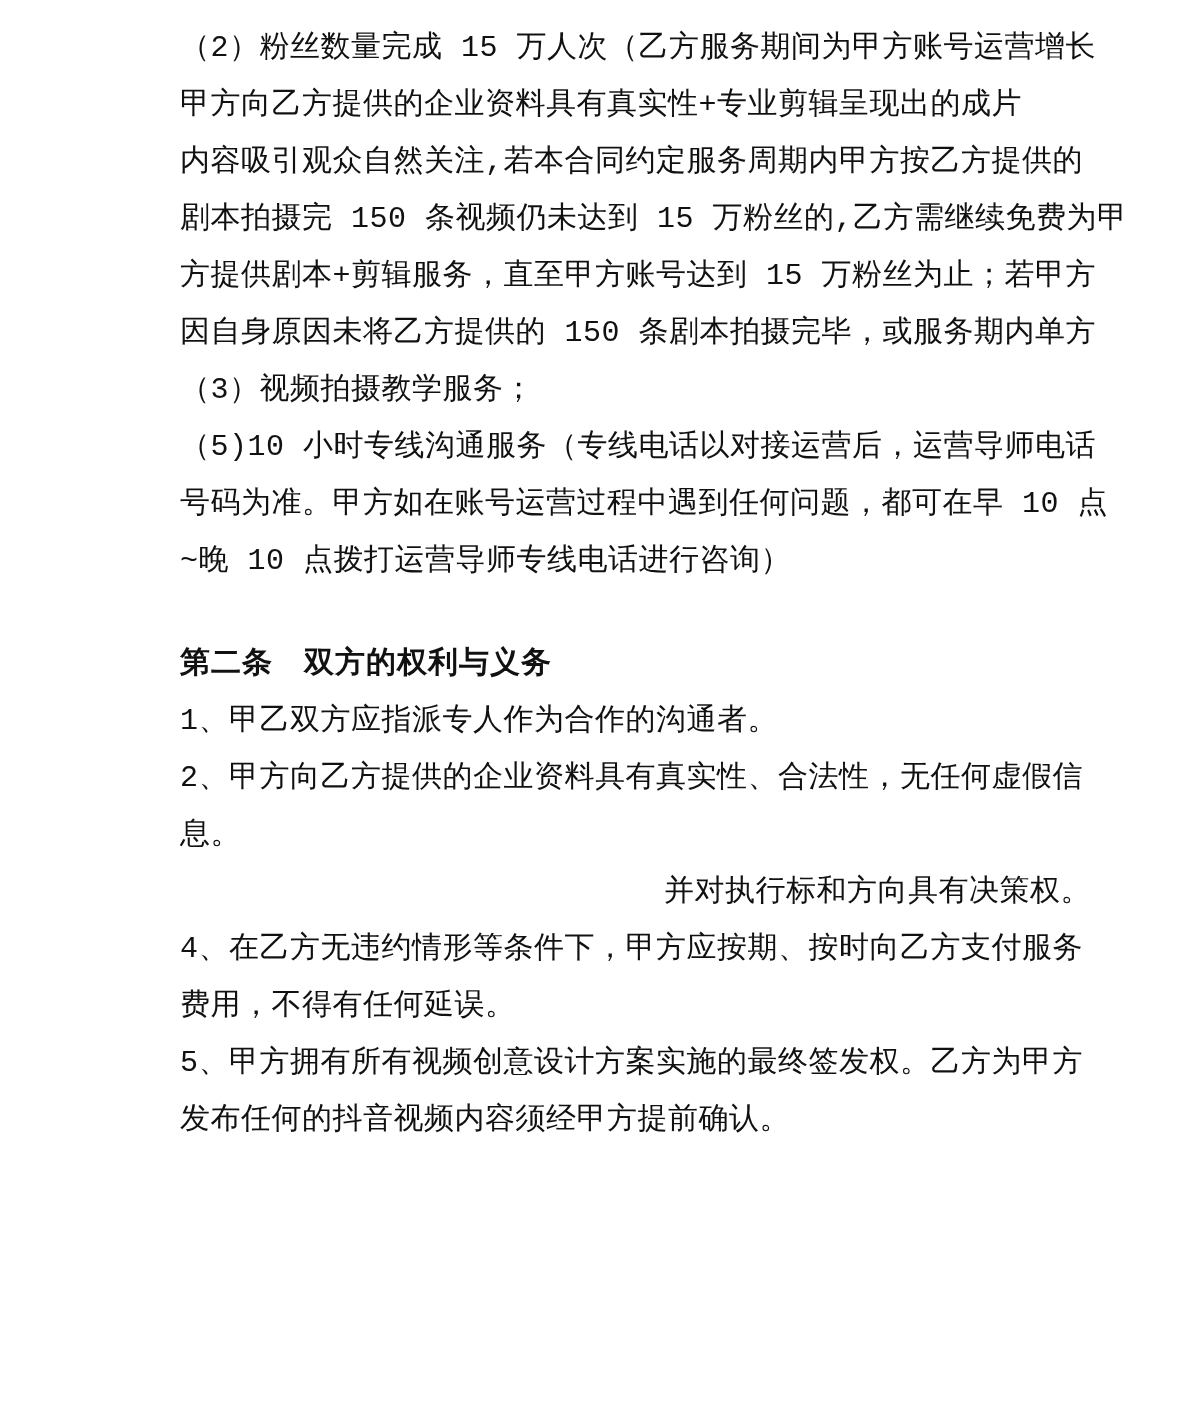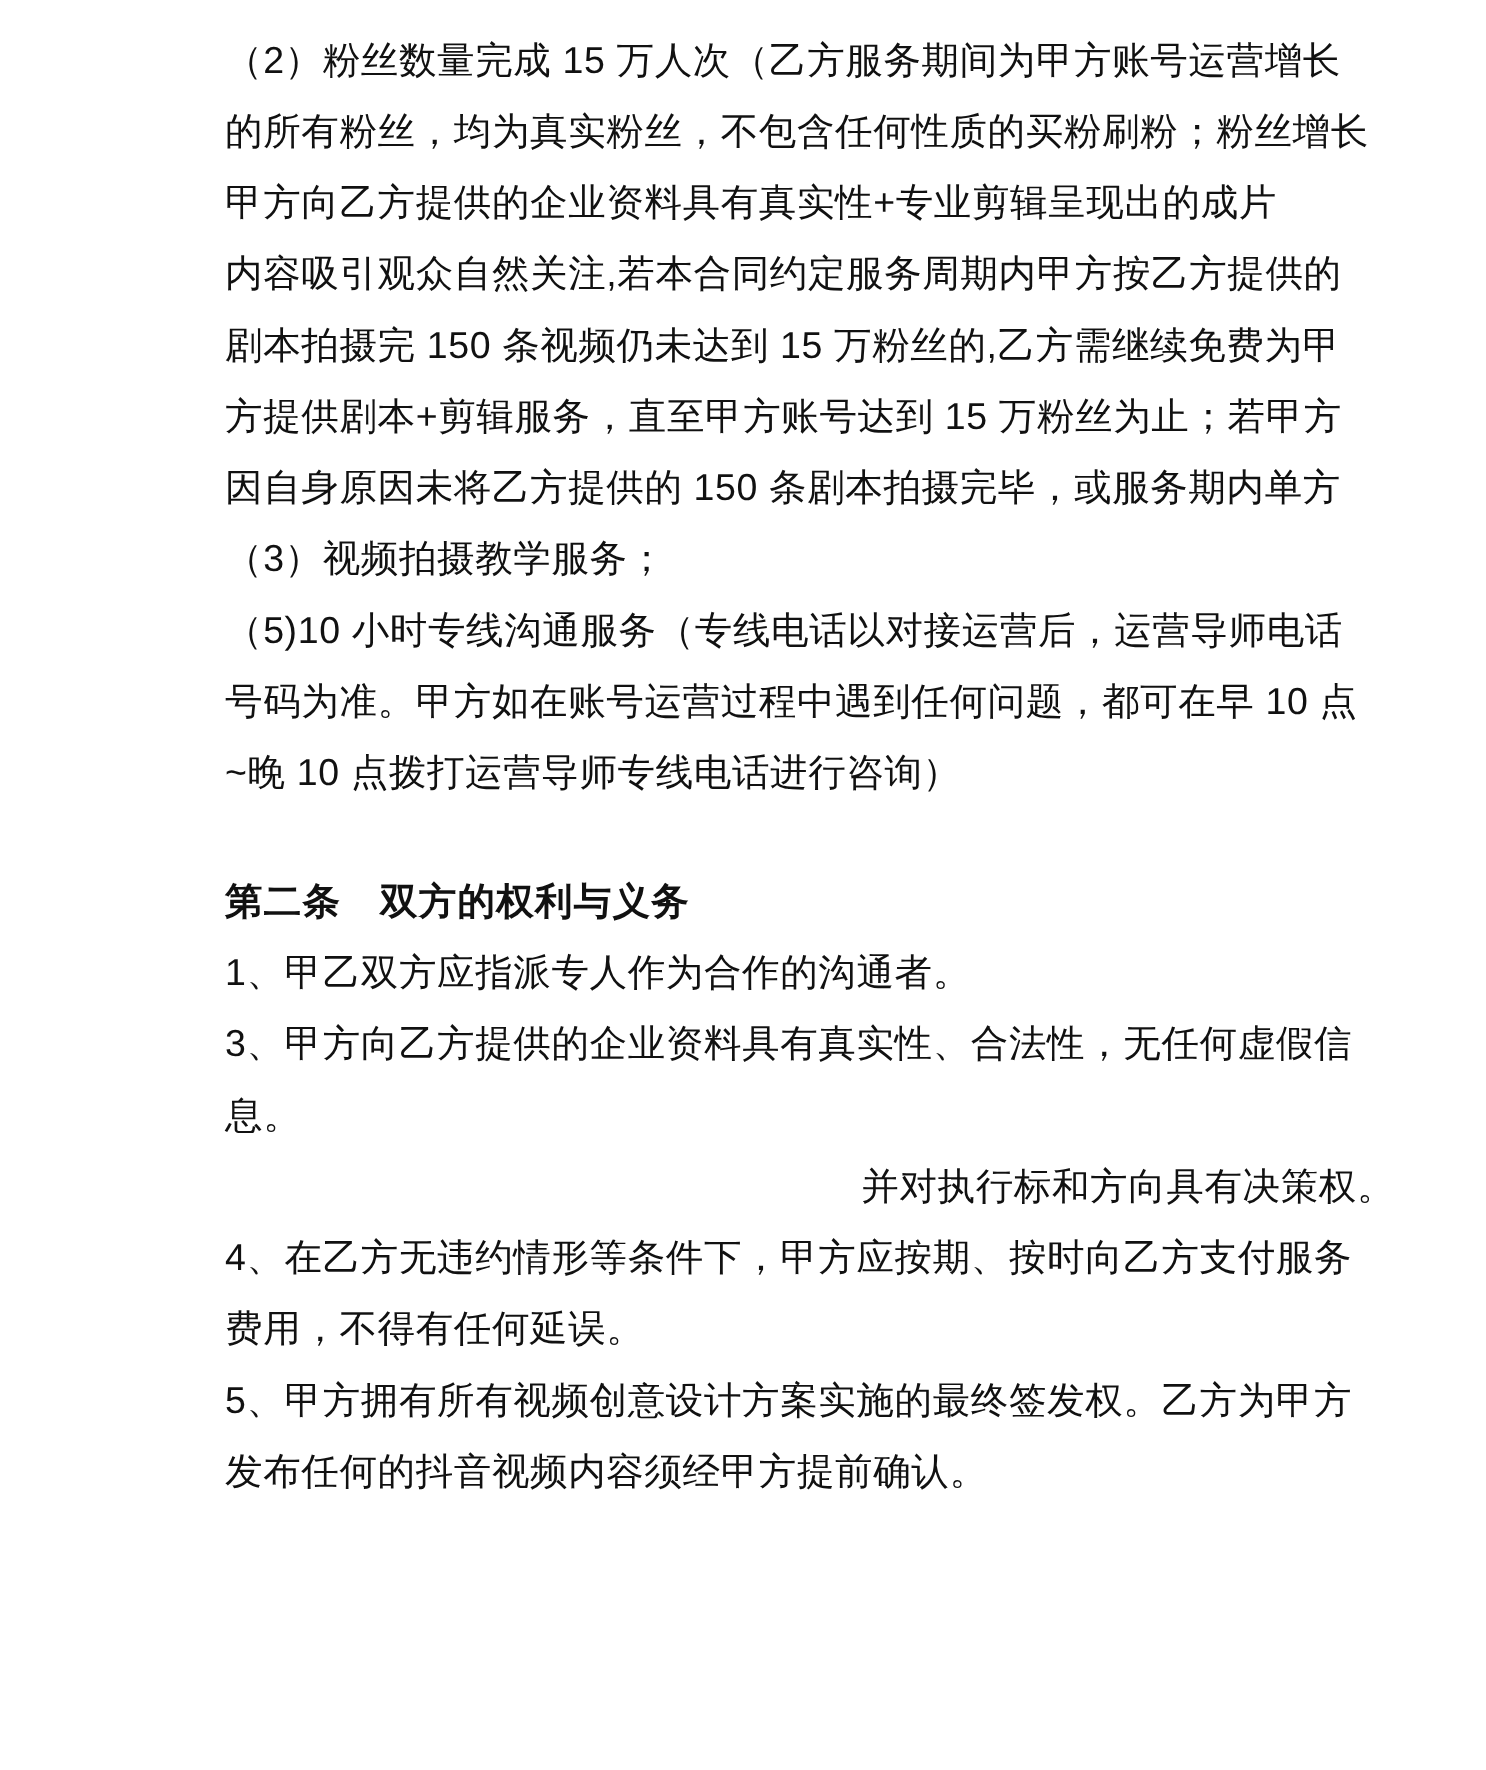--- a/index.html
+++ b/index.html
@@ -8,21 +8,22 @@
     background: #ffffff;
   }
   body {
     width: 1189px;
     height: 1416px;
     font-family: "Liberation Sans", "DejaVu Sans", sans-serif;
     color: #111111;
     overflow: hidden;
   }
   .doc {
-    padding: 20px 73px 0 180px;
+    padding: 20px 98px 0 180px;
+    font-family: Liberation Mono, monospace;
   }
   .line {
     font-size: 30px;
     line-height: 57px;
     height: 57px;
     white-space: nowrap;
     letter-spacing: 0.5px;
   }
   .heading {
     font-weight: bold;
@@ -34,42 +35,41 @@
     text-align: right;
   }
 </style>
 </head>
 <body>
 
 <div class="doc">
 
   <div>
     <div class="line">（2）粉丝数量完成 15 万人次（乙方服务期间为甲方账号运营增长</div>
-    <div class="line">的所有粉丝，均为真实粉丝，不包含任何性质的买粉刷粉；粉丝增长</div>
     <div class="line">甲方向乙方提供的企业资料具有真实性+专业剪辑呈现出的成片</div>
     <div class="line">内容吸引观众自然关注,若本合同约定服务周期内甲方按乙方提供的</div>
     <div class="line">剧本拍摄完 150 条视频仍未达到 15 万粉丝的,乙方需继续免费为甲</div>
     <div class="line">方提供剧本+剪辑服务，直至甲方账号达到 15 万粉丝为止；若甲方</div>
     <div class="line">因自身原因未将乙方提供的 150 条剧本拍摄完毕，或服务期内单方</div>
   </div>
 
   <div class="line">（3）视频拍摄教学服务；</div>
 
 
   <div>
     <div class="line">（5)10 小时专线沟通服务（专线电话以对接运营后，运营导师电话</div>
     <div class="line">号码为准。甲方如在账号运营过程中遇到任何问题，都可在早 10 点</div>
     <div class="line">~晚 10 点拨打运营导师专线电话进行咨询）</div>
   </div>
 
   <div class="line heading">第二条　双方的权利与义务</div>
 
   <div>
     <div class="line">1、甲乙双方应指派专人作为合作的沟通者。</div>
-    <div class="line">3、甲方向乙方提供的企业资料具有真实性、合法性，无任何虚假信</div>
+    <div class="line">2、甲方向乙方提供的企业资料具有真实性、合法性，无任何虚假信</div>
     <div class="line">息。</div>
     <div class="line indent">并对执行标和方向具有决策权。</div>
     <div class="line">4、在乙方无违约情形等条件下，甲方应按期、按时向乙方支付服务</div>
     <div class="line">费用，不得有任何延误。</div>
     <div class="line">5、甲方拥有所有视频创意设计方案实施的最终签发权。乙方为甲方</div>
     <div class="line">发布任何的抖音视频内容须经甲方提前确认。</div>
   </div>
 
 </div>
 

